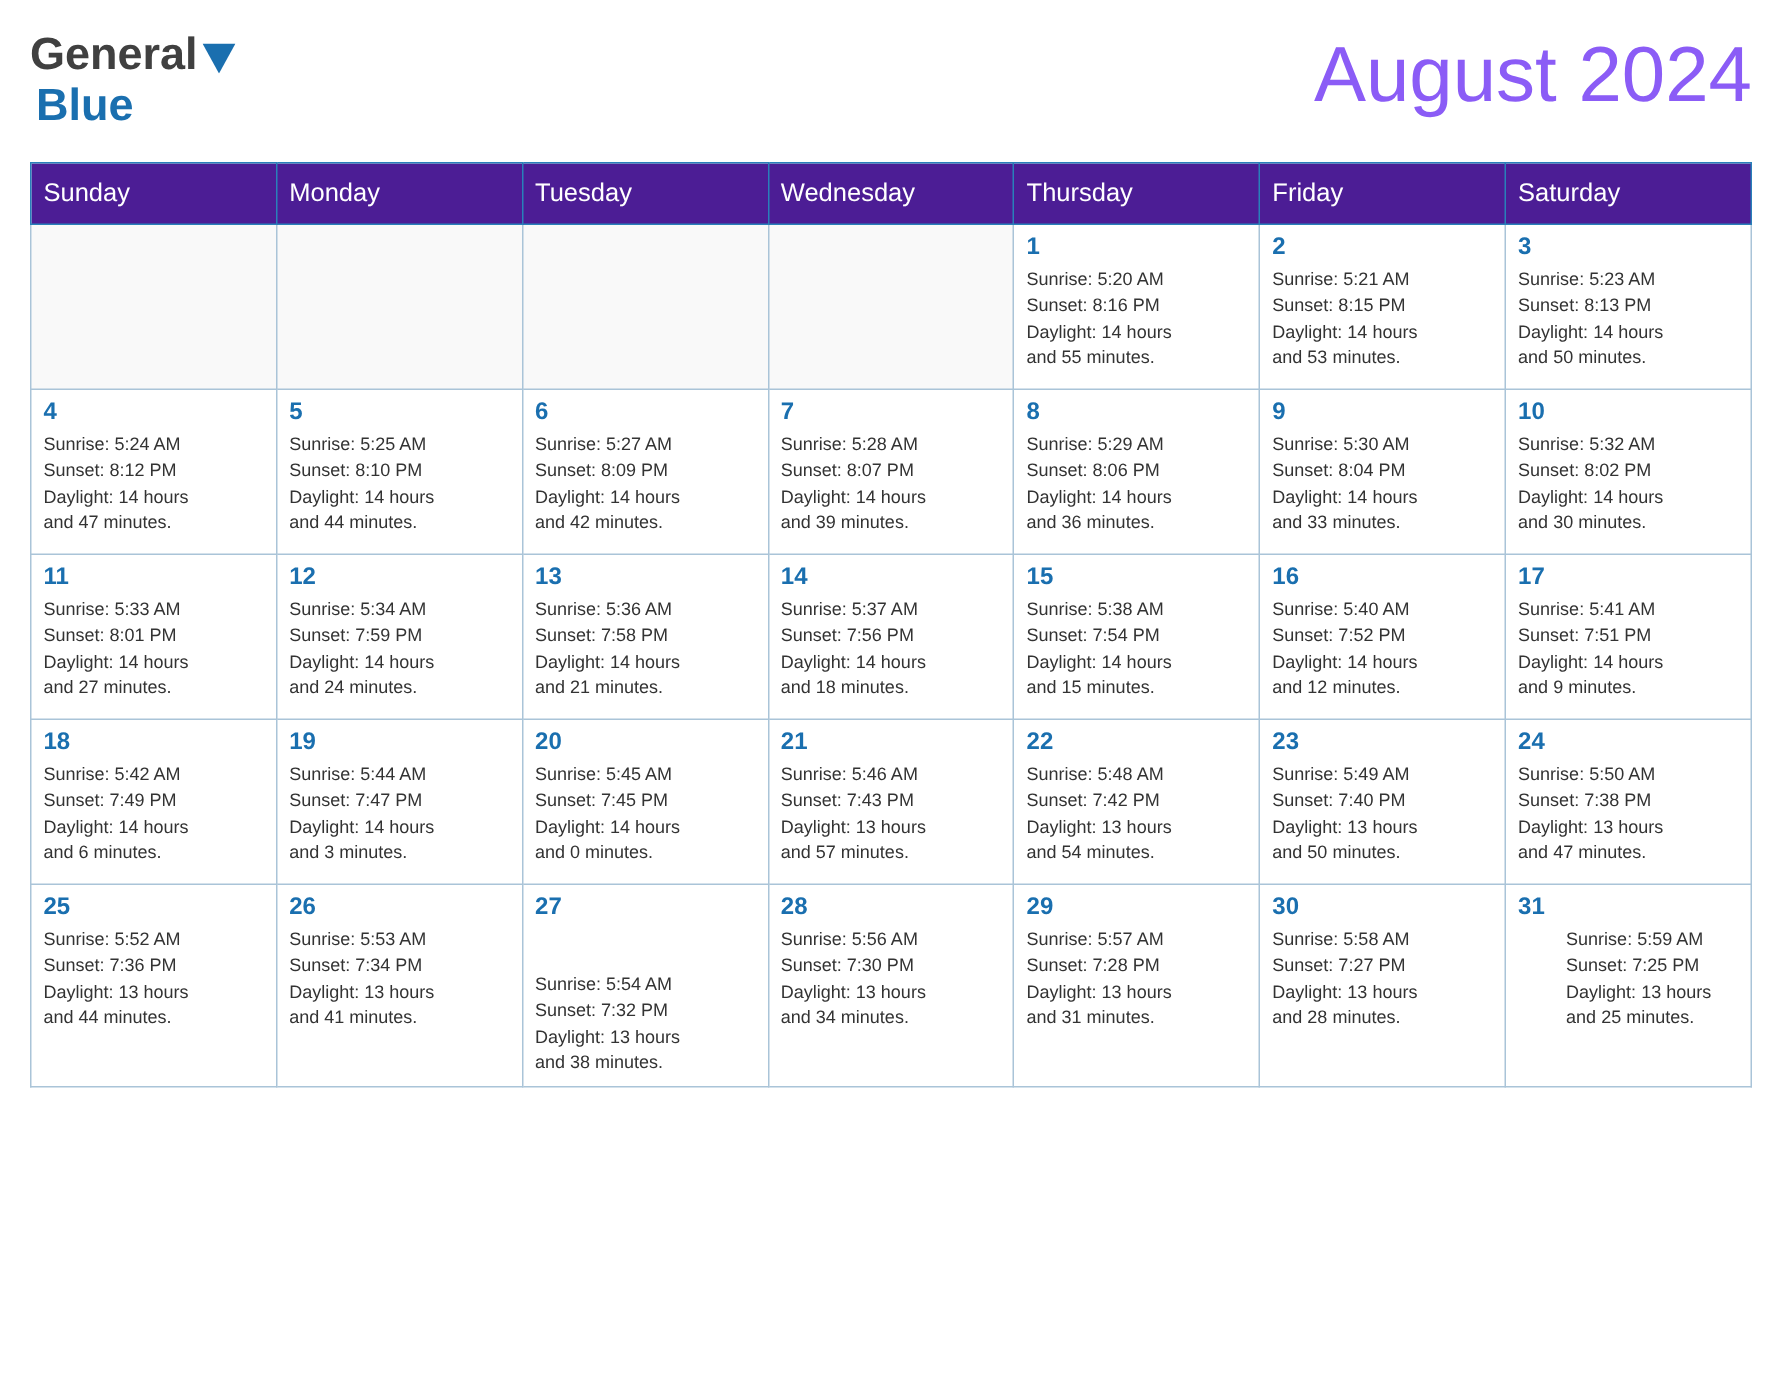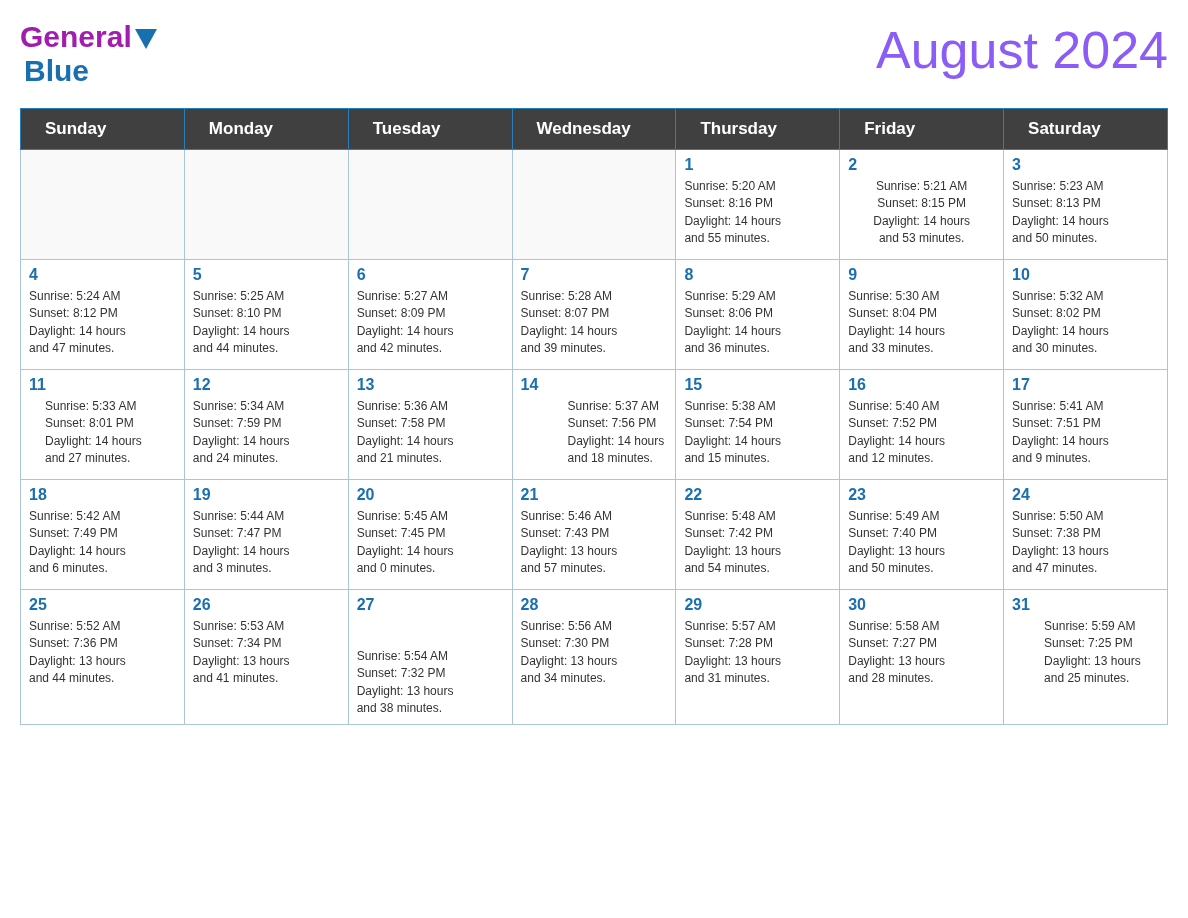--- a/index.html
+++ b/index.html
@@ -28,25 +28,25 @@
       font-size: 22px;
       color: #555;
       margin-top: 4px;
     }
     .calendar {
       width: 100%;
       border-collapse: collapse;
       border: 1px solid #2980b9;
     }
     .calendar th {
-      background: #404040;
+      background: #4c1d95;
       color: #fff;
-      padding: 10px 24px;
+      padding: 10px 8px;
       font-size: 17px;
-      font-weight: bold;
+      font-weight: normal;
       text-align: left;
       border: 1px solid #2980b9;
     }
     .calendar td {
       vertical-align: top;
       border: 1px solid #aac4d8;
       padding: 6px 8px;
       width: 14.28%;
       min-height: 110px;
       height: 110px;
@@ -74,21 +74,21 @@
     .logo-row1 { display: flex; align-items: center; }
     .logo-row2 { margin-left: 4px; font-size: 30px; font-weight: bold; color: #1a6faf; }
     .logo-container { display: flex; flex-direction: column; }
   </style>
 </head>
 <body>
 
 <div class="header">
   <div class="logo-container">
     <div class="logo-row1">
-      <span style="font-size:30px;font-weight:bold;color:#a21caf;">General</span>
+      <span style="font-size:30px;font-weight:bold;color:#404040;">General</span>
       <svg width="22" height="20" viewBox="0 0 22 20" style="margin-left:3px;margin-top:4px;">
         <polygon points="0,0 22,0 11,20" fill="#1a6faf"></polygon>
       </svg>
     </div>
     <div class="logo-row2">Blue</div>
   </div>
   <div class="title-block">
     <div class="month-title">August 2024</div>
   </div>
 </div>
@@ -113,21 +113,21 @@
         <td class="empty-cell"></td>
         <td>
           <span class="day-num">1</span>
           <div class="day-info" style="white-space: pre-line;">Sunrise: 5:20 AM
 Sunset: 8:16 PM
 Daylight: 14 hours
 and 55 minutes.</div>
         </td>
         <td>
           <span class="day-num">2</span>
-          <div class="day-info" style="white-space: pre-line; text-align: center;">Sunrise: 5:21 AM
+          <div class="day-info" style="white-space: pre-line;">Sunrise: 5:21 AM
 Sunset: 8:15 PM
 Daylight: 14 hours
 and 53 minutes.</div>
         </td>
         <td>
           <span class="day-num">3</span>
           <div class="day-info" style="white-space: pre-line;">Sunrise: 5:23 AM
 Sunset: 8:13 PM
 Daylight: 14 hours
 and 50 minutes.</div>
@@ -180,42 +180,42 @@
           <span class="day-num">10</span>
           <div class="day-info" style="white-space: pre-line;">Sunrise: 5:32 AM
 Sunset: 8:02 PM
 Daylight: 14 hours
 and 30 minutes.</div>
         </td>
       </tr>
       <tr>
         <td>
           <span class="day-num">11</span>
-          <div class="day-info" style="white-space: pre-line; margin-left: 16px;">Sunrise: 5:33 AM
+          <div class="day-info" style="white-space: pre-line;">Sunrise: 5:33 AM
 Sunset: 8:01 PM
 Daylight: 14 hours
 and 27 minutes.</div>
         </td>
         <td>
           <span class="day-num">12</span>
           <div class="day-info" style="white-space: pre-line;">Sunrise: 5:34 AM
 Sunset: 7:59 PM
 Daylight: 14 hours
 and 24 minutes.</div>
         </td>
         <td>
           <span class="day-num">13</span>
           <div class="day-info" style="white-space: pre-line;">Sunrise: 5:36 AM
 Sunset: 7:58 PM
 Daylight: 14 hours
 and 21 minutes.</div>
         </td>
         <td>
           <span class="day-num">14</span>
-          <div class="day-info" style="white-space: pre-line; margin-left: 47px;">Sunrise: 5:37 AM
+          <div class="day-info" style="white-space: pre-line;">Sunrise: 5:37 AM
 Sunset: 7:56 PM
 Daylight: 14 hours
 and 18 minutes.</div>
         </td>
         <td>
           <span class="day-num">15</span>
           <div class="day-info" style="white-space: pre-line;">Sunrise: 5:38 AM
 Sunset: 7:54 PM
 Daylight: 14 hours
 and 15 minutes.</div>

